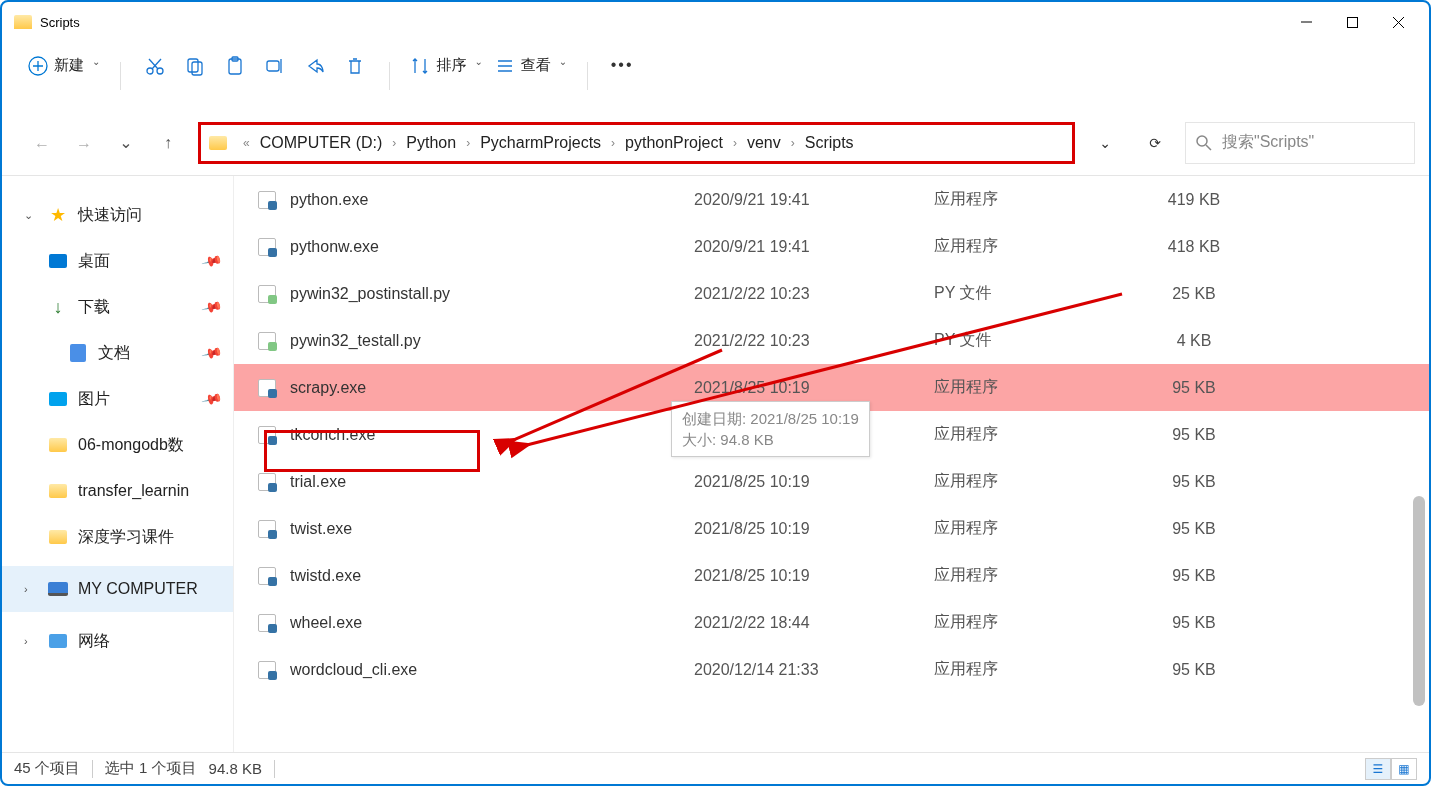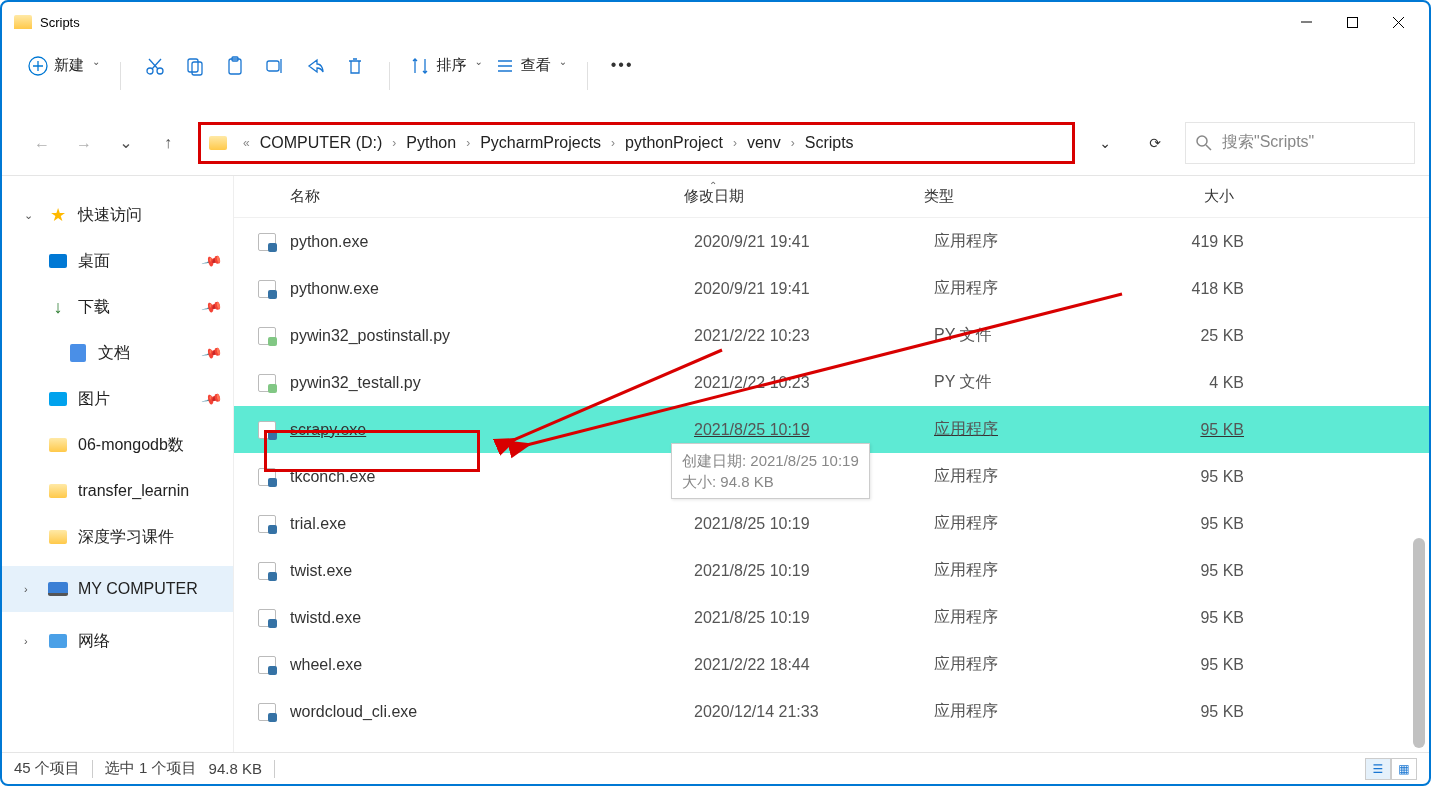--- a/index.html
+++ b/index.html
@@ -57,25 +57,25 @@
   .filepane { flex:1; display:flex; flex-direction:column; position:relative; }
   .cols { height:42px; display:flex; align-items:center; font-size:15px; color:#333; border-bottom:1px solid #f0f0f0; position:relative; }
   .c1 { width:450px; padding-left:56px; }
   .c2 { width:240px; }
   .c3 { width:210px; }
   .c4 { width:130px; text-align:right; padding-right:30px; }
   .sort-up { position:absolute; left:475px; top:4px; font-size:10px; color:#666; }
   .rows { flex:1; overflow:hidden; position:relative; }
   .row { height:47px; display:flex; align-items:center; font-size:16px; color:#333; padding-left:22px; }
   .row .ico { width:22px; height:22px; margin-right:12px; display:flex; align-items:center; justify-content:center; }
-  .row.sel { background:#5eead4;text-decoration:underline; }
+  .row.sel { background:#fca5a5; }
   .row .name { width:404px; }
   .row .date { width:240px; color:#555; }
   .row .type { width:210px; color:#555; }
-  .row .size { width:130px; text-align:right; color:#555; padding-right:30px; }
+  .row .size { width:130px; text-align:center; color:#555; padding-right:30px; }
   .exe-ico { width:18px; height:18px; background:#fff; border:1px solid #bbb; border-radius:2px; position:relative; }
   .exe-ico::after { content:""; position:absolute; right:-2px; bottom:-2px; width:9px; height:9px; background:#3572a5; border-radius:2px; }
   .py-ico { width:18px; height:18px; background:#fff; border:1px solid #bbb; border-radius:2px; position:relative; }
   .py-ico::after { content:""; position:absolute; right:-2px; bottom:-2px; width:9px; height:9px; background:#81c784; border-radius:2px; }
 
   
   .tooltip { position:absolute; left:437px; top:225px; background:#fff; border:1px solid #ccc; padding:6px 10px; font-size:15px; color:#888; box-shadow:1px 1px 3px rgba(0,0,0,0.1); line-height:1.4; z-index:5; }
 
   
   .redbox { position:absolute; left:262px; top:428px; width:216px; height:42px; border:3px solid #d80000; pointer-events:none; z-index:6; }
@@ -288,27 +288,20 @@
     <div class="side-item" style="margin-top:6px;">
       <span class="chev">›</span>
       <span class="sico">
           <span class="net-ico"></span>
         </span>
       <span>网络</span>
     </div>
   </div>
 
   <div class="filepane">
-    <div class="cols">
-      <div class="c1">名称</div>
-      <span class="sort-up">⌃</span>
-      <div class="c2">修改日期</div>
-      <div class="c3">类型</div>
-      <div class="c4">大小</div>
-    </div>
     <div class="rows" id="rows">
       <div class="row">
           <span class="ico">
             <span class="exe-ico"></span>
           </span>
           <span class="name">python.exe</span>
           <span class="date">2020/9/21 19:41</span>
           <span class="type">应用程序</span>
           <span class="size">419 KB</span>
         </div>

